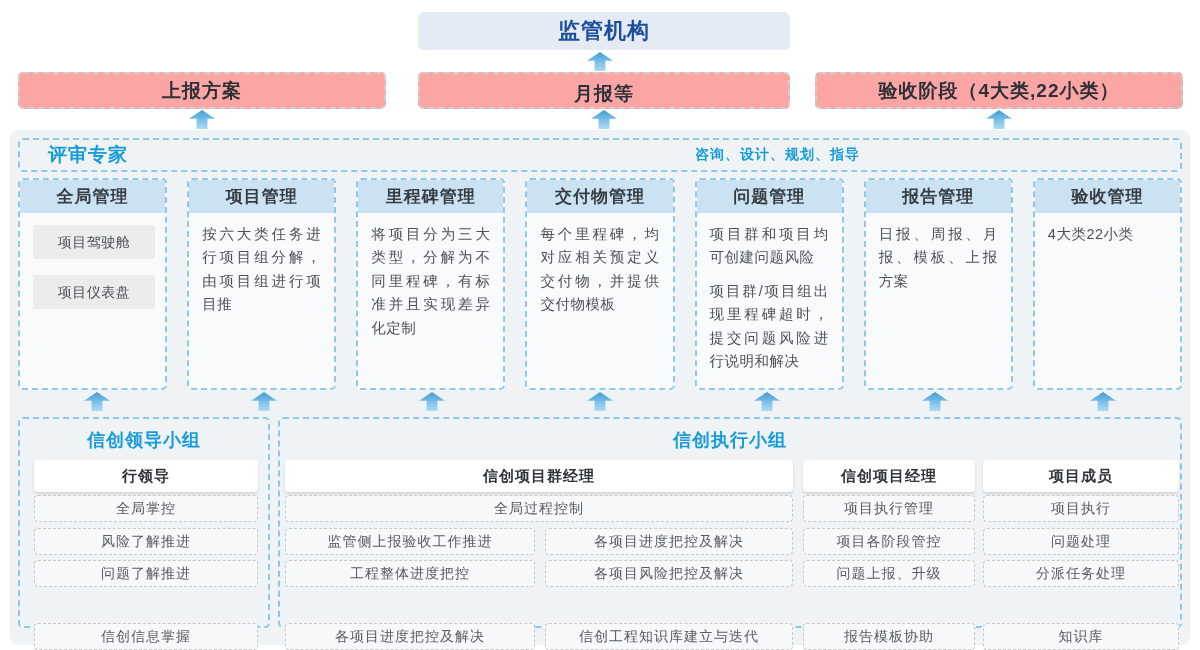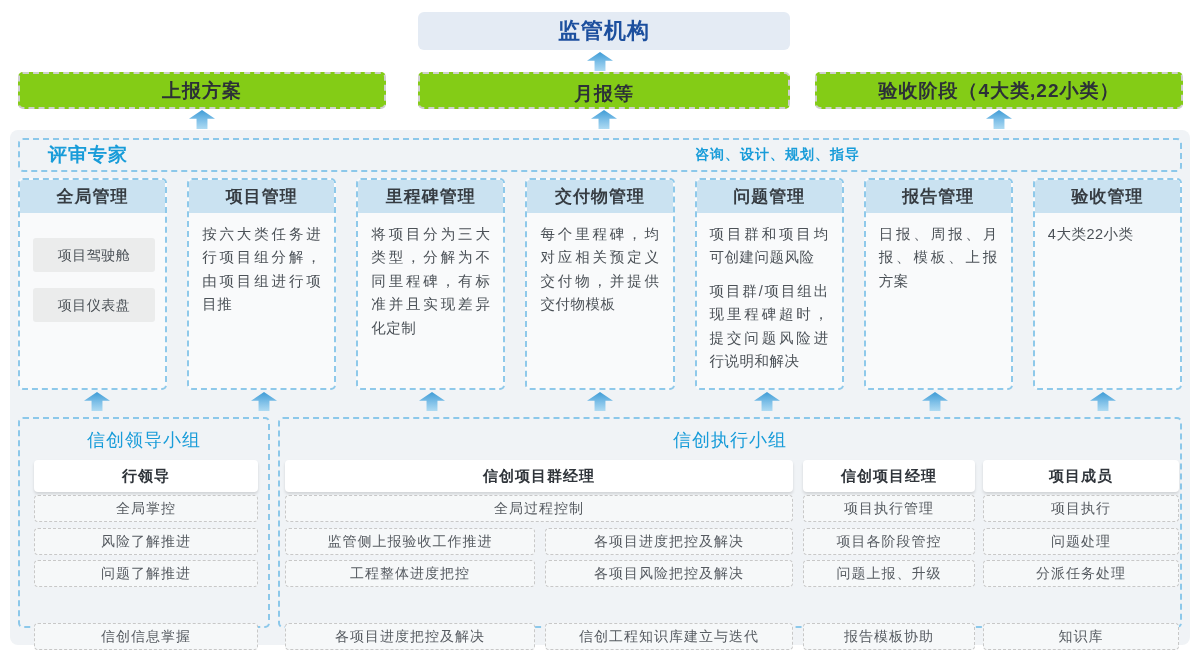--- a/index.html
+++ b/index.html
@@ -5,21 +5,21 @@
   * { margin:0; padding:0; box-sizing:border-box; }
   html,body { background:#ffffff; font-family:"Liberation Sans", sans-serif; }
   .page { position:relative; width:1200px; height:650px; background:#ffffff; overflow:hidden; }
 
   
   .reg-box { position:absolute; left:418px; top:12px; width:372px; height:38px;
     background:#e4ebf4; border-radius:6px; display:flex; align-items:center; justify-content:center;
     font-size:22px; font-weight:bold; color:#1c4f9e; letter-spacing:1px; }
 
   
-  .r2 { position:absolute; top:72px; height:37px; background:#84cc16;
+  .r2 { position:absolute; top:72px; height:37px; background:#fca5a5;
     border:2px dashed #cfcfcf; border-radius:5px; display:flex; align-items:center; justify-content:center;
     font-size:19px; font-weight:bold; color:#2c3137; letter-spacing:1px; }
   .r2-1 { left:18px; width:368px; }
   .r2-2 { left:418px; width:372px;align-items:flex-end; }
   .r2-3 { left:815px; width:368px; }
 
   
   .arrow { position:absolute; width:26px; height:19px;
     background:linear-gradient(to bottom, #3f9cd6 0%, #7fc0e8 55%, #aedbf3 100%);
     clip-path:polygon(50% 0, 100% 46%, 71% 46%, 71% 100%, 29% 100%, 29% 46%, 0 46%); }
@@ -40,29 +40,29 @@
   .cols { position:absolute; left:8px; top:48px; width:1164px; height:212px;
     display:flex; gap:20px; }
   .col { flex:1 1 0; border:2px dashed #8fc9ea; border-radius:5px; background:#f9fafb; overflow:hidden; }
   .col-h { height:33px; background:#cae2f1; display:flex; align-items:center; justify-content:center;
     font-size:17px; font-weight:bold; color:#363c42; letter-spacing:1px; }
   .col-b { padding:10px 13px 0 13px; font-size:14.5px; color:#4b5157; line-height:1.62;
     text-align:justify; letter-spacing:0.5px; }
   .col-b p + p { margin-top:10px; }
   .pill { width:122px; height:34px; margin:0 auto 16px auto; background:#ebecec; border-radius:3px;
     display:flex; align-items:center; justify-content:center; font-size:14px; color:#4b5157; }
-  .pill-wrap { padding-top:25px; }
+  .pill-wrap { padding-top:12px; }
 
   
   .group { position:absolute; top:287px; height:211px; border:2px dashed #8cc8ea; border-radius:5px; }
   .group-left { left:8px; width:252px; }
   .group-right { left:268px; width:904px; }
   .group-title { position:absolute; left:0; right:0; top:8px; height:26px;
     display:flex; align-items:center; justify-content:center;
-    font-size:18px; font-weight:normal; color:#189cd9; letter-spacing:1px; }
+    font-size:18px; font-weight:bold; color:#189cd9; letter-spacing:1px; }
   .role { position:absolute; top:41px; height:32px; background:#ffffff; border-radius:4px;
     box-shadow:0 2px 3px rgba(0,0,0,0.13); display:flex; align-items:center; justify-content:center;
     font-size:15px; font-weight:bold; color:#2f343a; letter-spacing:1px; }
   .task { position:absolute; height:27px; background:#f6f8f9; border:1.5px dashed #c8c8c8; border-radius:4px;
     display:flex; align-items:center; justify-content:center; font-size:14px; color:#565b61; letter-spacing:1px; }
   .row0 { top:76px; } .row1 { top:109px; } .row2r { top:141px; } .row3 { top:173px;margin-top:31px; }
 
   
   .gl-x { left:14px; width:224px; }
   

